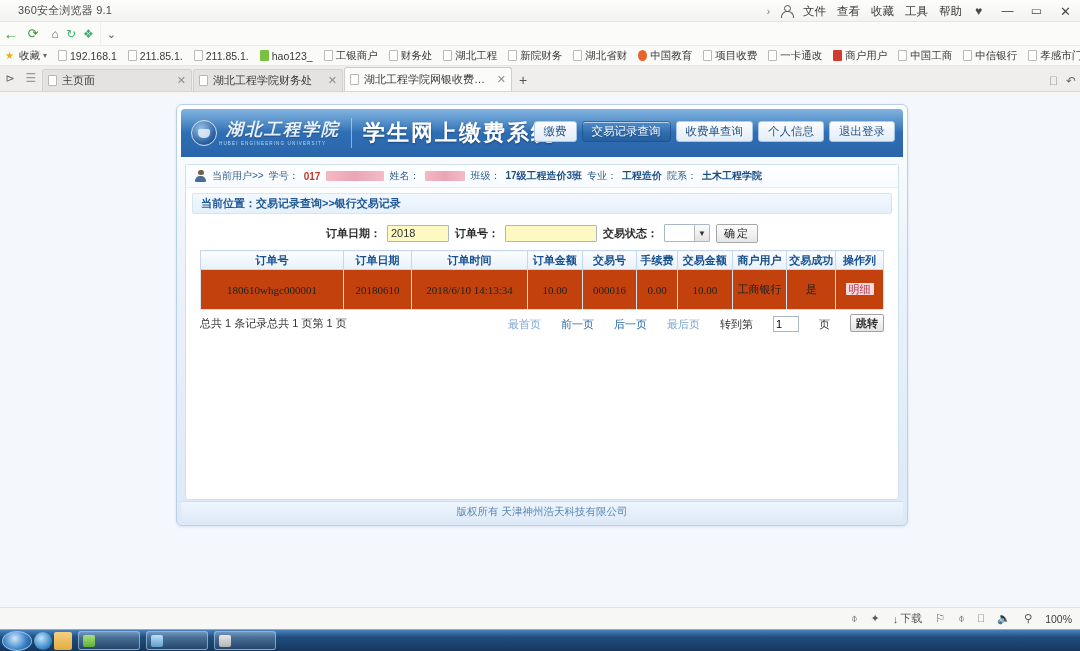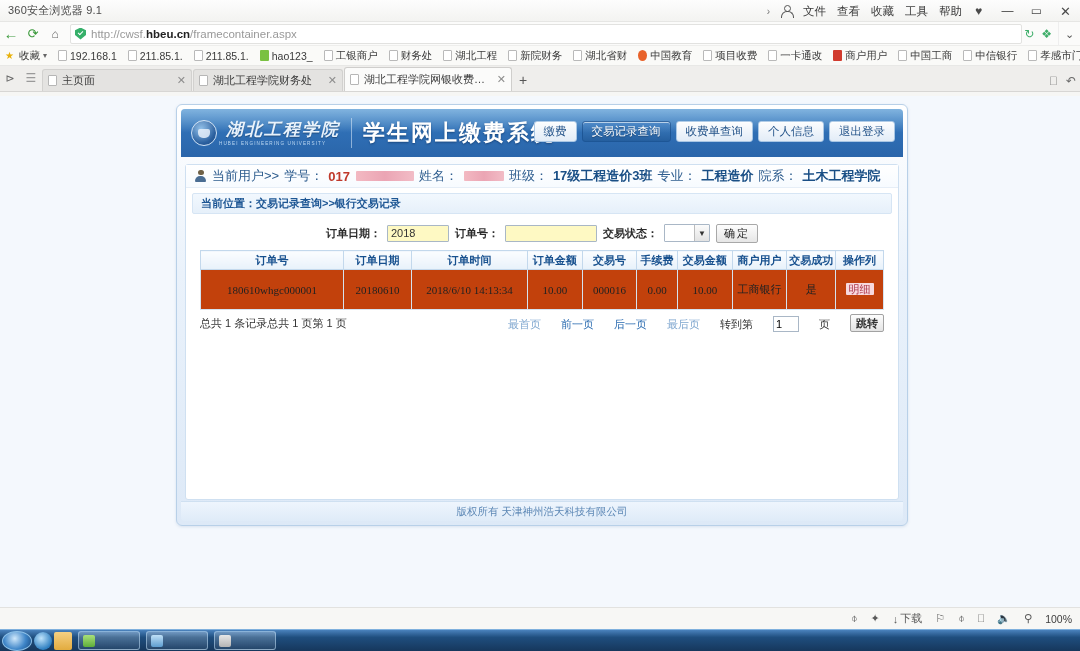--- a/index.html
+++ b/index.html
@@ -18,21 +18,21 @@
   }
 
   .titlebar {
     position: relative;
     height: 22px;
     background: linear-gradient(#fdfdfd, #f3f3f1);
     border-bottom: 1px solid #e6e6e4;
     display: flex; align-items: center;
   }
   .titlebar .app-title {
-    font-size: 11px; color: #4a4a4a; padding-left: 8px; letter-spacing: .2px;
+    font-size: 11px; color: #4a4a4a; padding-left: 18px; letter-spacing: .2px;
   }
   .titlebar .menu {
     position: absolute; right: 118px; top: 0; height: 22px;
     display: flex; align-items: center; gap: 11px;
   }
   .titlebar .menu .m {
     font-size: 11.5px; color: #3d3d3d; cursor: default;
   }
   .titlebar .chev { font-size: 10px; color: #777; }
   .person-icon { width: 11px; height: 12px; position: relative; display:inline-block; }
@@ -220,21 +220,21 @@
     margin: 7px 8px 0 8px;
     background: #ffffff;
     border: 1px solid #cfe0f1;
     border-radius: 3px;
     height: 336px;
     position: relative;
   }
 
   .userbar {
     height: 23px; display: flex; align-items: center; gap: 5px;
-    padding: 0 8px; font-size: 13px;
+    padding: 0 8px; font-size: 10px;
     border-bottom: 1px solid #e6eef7;
     background: linear-gradient(#ffffff, #f7fbff);
     white-space: nowrap;
   }
   .user-icon {
     width: 13px; height: 13px; position: relative; flex: none;
   }
   .user-icon::before {
     content:""; position:absolute; left:4px; top:0px; width:5.5px; height:5.5px;
     background:#6f6147; border-radius:50%;
@@ -395,24 +395,20 @@
       <div class="wb">—</div>
       <div class="wb">▭</div>
       <div class="wb close">✕</div>
     </div>
   </div>
 
   <div class="urlrow">
     <div class="navbtn back">←</div>
     <div class="navbtn reload">⟳</div>
     <div class="navbtn home">⌂</div>
-    <div class="urlbox">
-      <span class="shield"></span>
-      <span class="url-text"><span>http://cwsf.</span><b>hbeu.cn</b><span>/framecontainer.aspx</span></span>
-    </div>
     <div class="url-right">
       <span class="ic">↻</span>
       <span class="ic">❖</span>
     </div>
     <div class="dd">⌄</div>
   </div>
 
   <div class="bookmarks">
     <div class="bm">
       <span class="bm-ic star">★</span>

